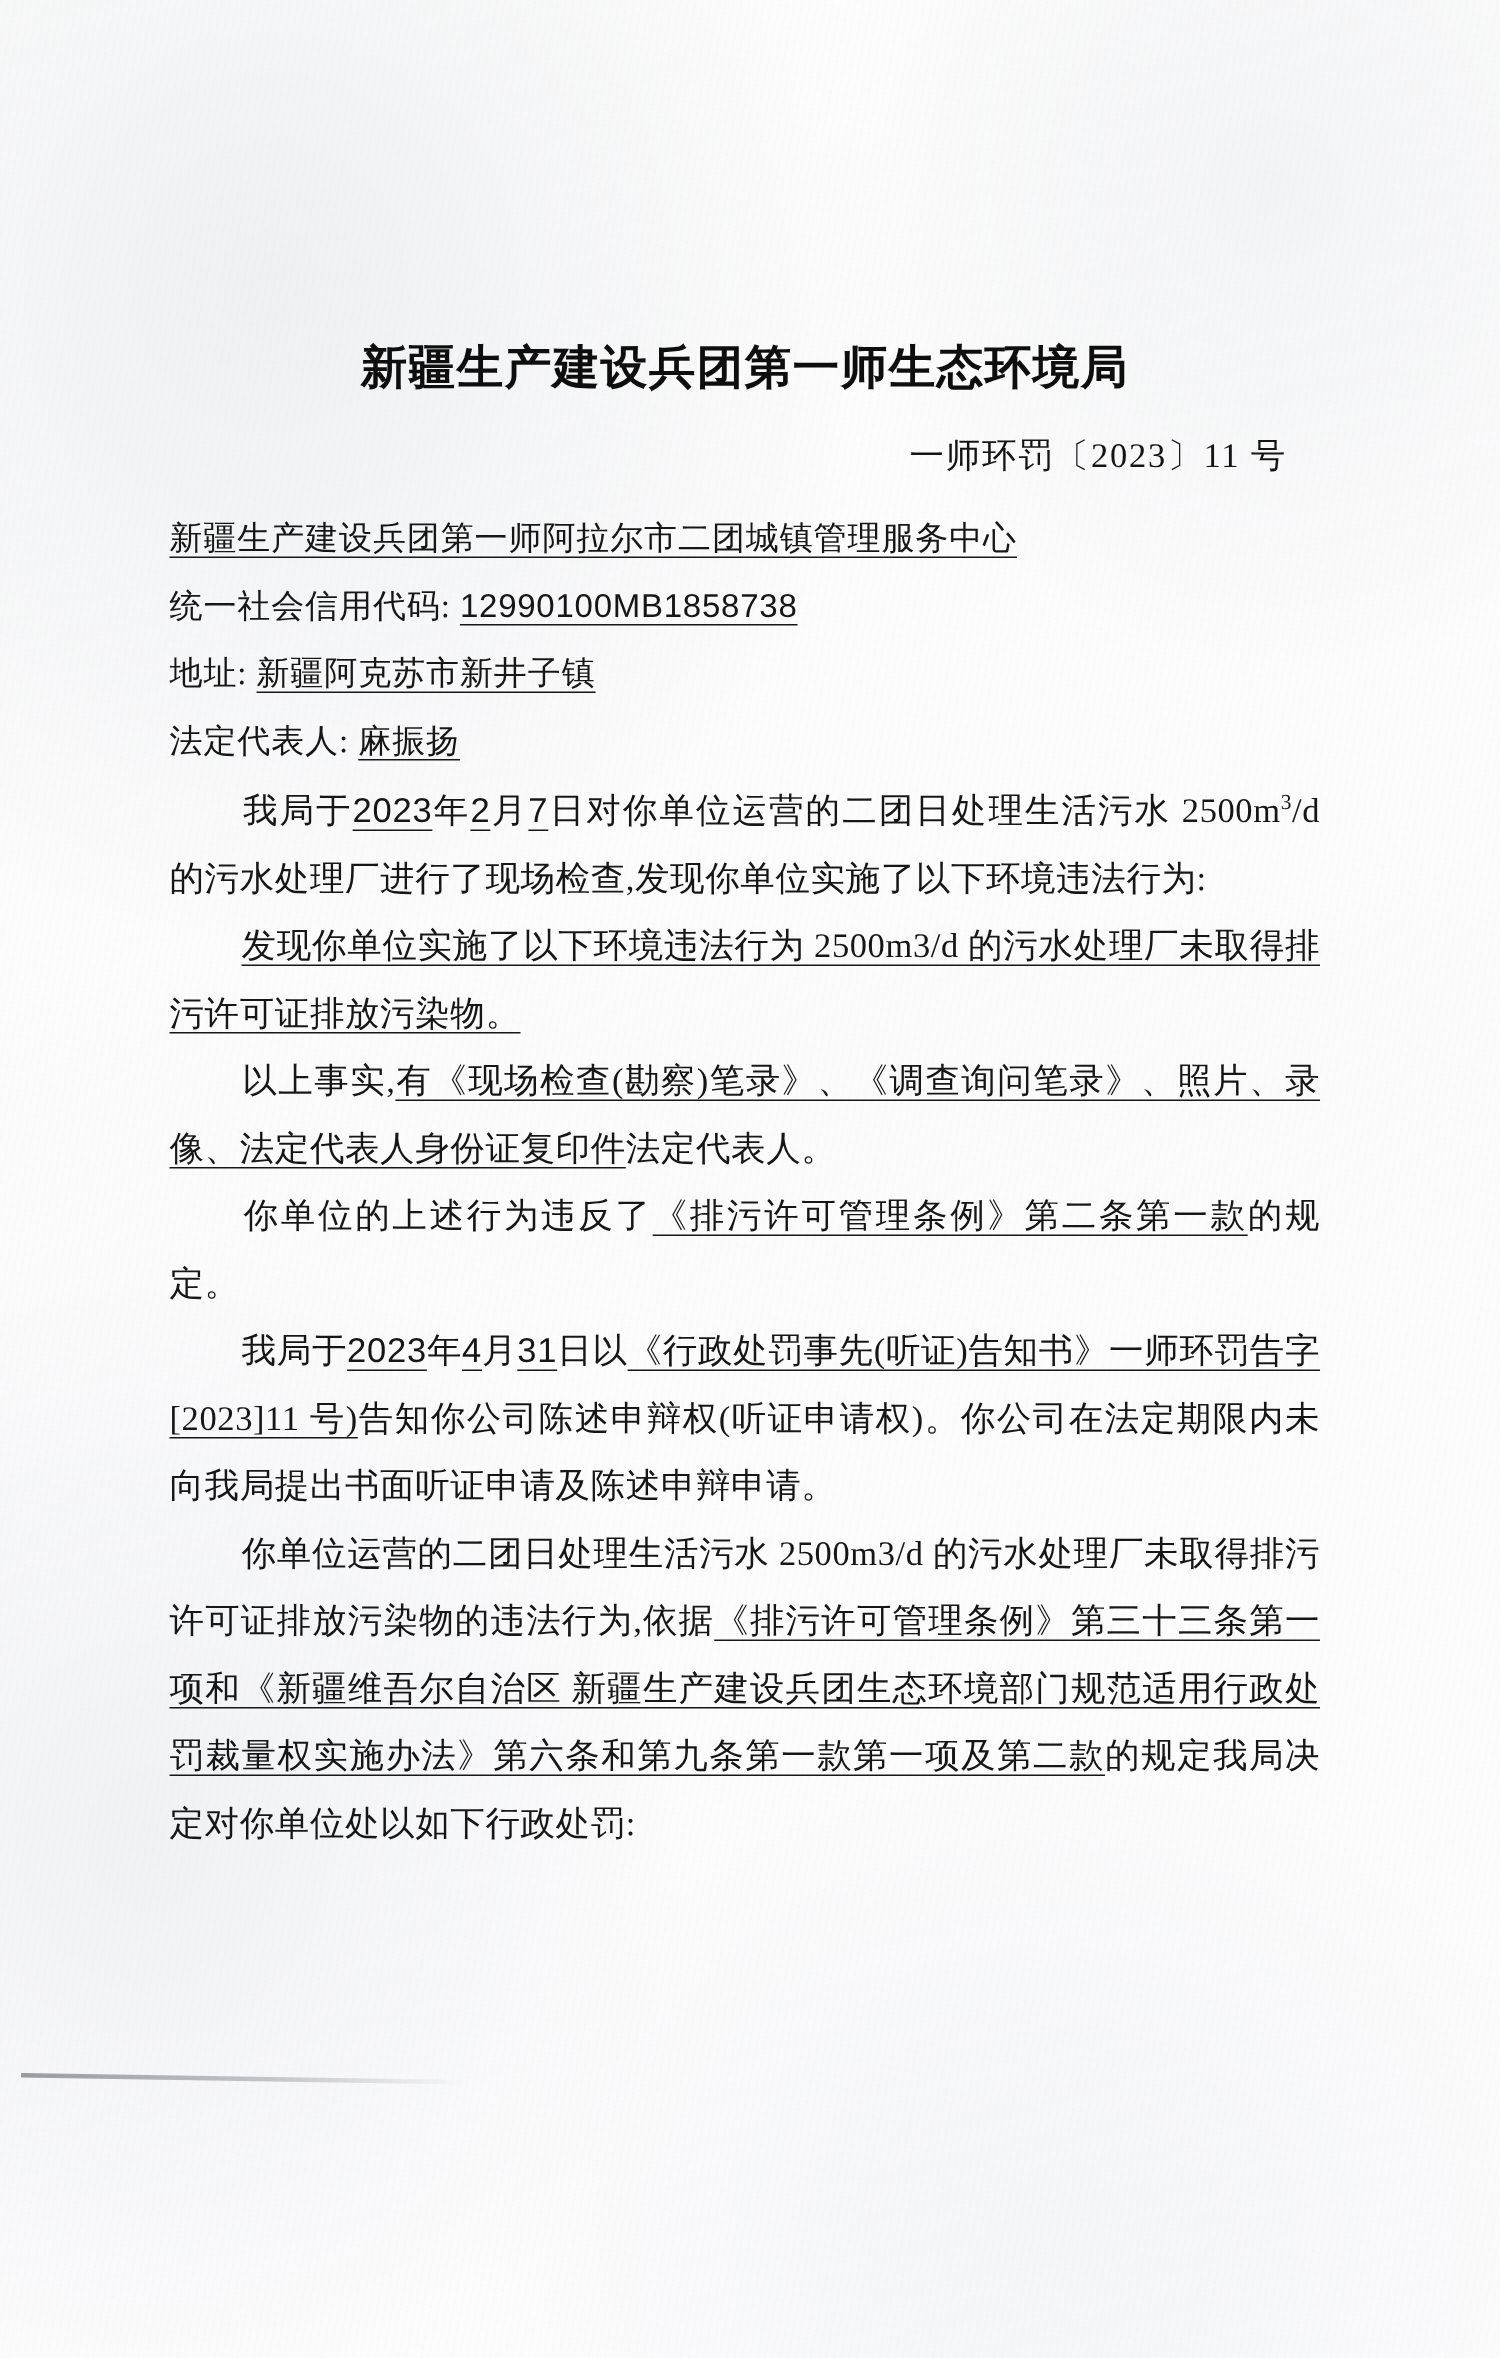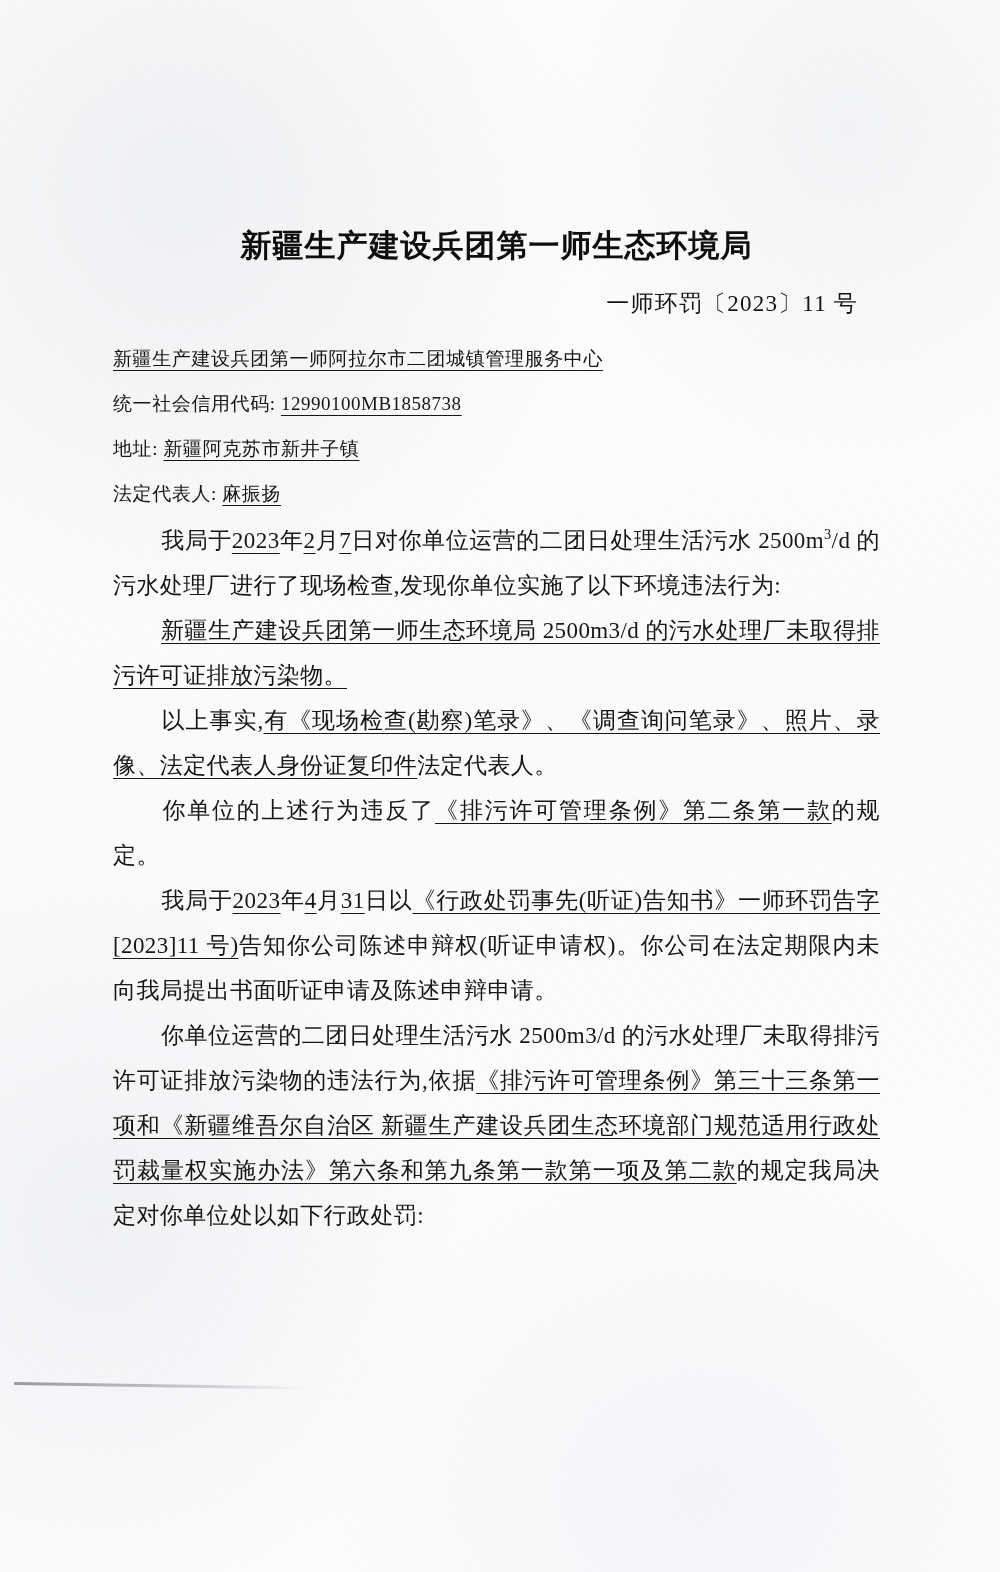--- a/index.html
+++ b/index.html
@@ -77,33 +77,33 @@
     color: #141414;
     padding-right: 22px;
     white-space: nowrap;
   }
 
   
   .info-block {
     margin-top: 16px;
   }
   .info-line {
-    font-size: 19px;
+    font-size: 22px;
     line-height: 45px;
     letter-spacing: 0.6px;
     color: #161616;
     white-space: nowrap;
   }
   .u {
     text-decoration: underline;
     text-decoration-thickness: 1px;
     text-underline-offset: 5px;
   }
   .mono {
-    font-family: Liberation Serif, serif;
+    font-family: Liberation Sans, sans-serif;
     letter-spacing: 0.5px;
   }
 
   
   .body-block {
     margin-top: 2px;
   }
   .para {
     font-size: 23px;
     line-height: 45px;
@@ -166,21 +166,21 @@
       <div class="info-line">
         <span>法定代表人:</span>
         <span class="u">麻振扬</span>
       </div>
     </div>
 
     <div class="body-block">
 
       <p class="para indent"><span>我局于</span><span class="u mono">2023</span><span>年</span><span class="u mono">2</span><span>月</span><span class="u mono">7</span><span>日对你单位运营的二团日处理生活污水 2500m</span><sup>3</sup><span>/d 的污水处理厂进行了现场检查,发现你单位实施了以下环境违法行为:</span></p>
 
-      <p class="para indent"><span class="u">新疆生产建设兵团第一师生态环境局 2500m3/d 的污水处理厂未取得排污许可证排放污染物。</span></p>
+      <p class="para indent"><span class="u">发现你单位实施了以下环境违法行为 2500m3/d 的污水处理厂未取得排污许可证排放污染物。</span></p>
 
       <p class="para indent"><span>以上事实,</span><span class="u">有《现场检查(勘察)笔录》、《调查询问笔录》、照片、录像、法定代表人身份证复印件</span><span>法定代表人。</span></p>
 
       <p class="para indent"><span>你单位的上述行为违反了</span><span class="u">《排污许可管理条例》第二条第一款</span><span>的规定。</span></p>
 
       <p class="para indent"><span>我局于</span><span class="u mono">2023</span><span>年</span><span class="u mono">4</span><span>月</span><span class="u mono">31</span><span>日以</span><span class="u">《行政处罚事先(听证)告知书》一师环罚告字[2023]11 号)</span><span>告知你公司陈述申辩权(听证申请权)。你公司在法定期限内未向我局提出书面听证申请及陈述申辩申请。</span></p>
 
       <p class="para indent"><span>你单位运营的二团日处理生活污水 2500m3/d 的污水处理厂未取得排污许可证排放污染物的违法行为,依据</span><span class="u">《排污许可管理条例》第三十三条第一项和《新疆维吾尔自治区 新疆生产建设兵团生态环境部门规范适用行政处罚裁量权实施办法》第六条和第九条第一款第一项及第二款</span><span>的规定我局决定对你单位处以如下行政处罚:</span></p>
 
     </div>

